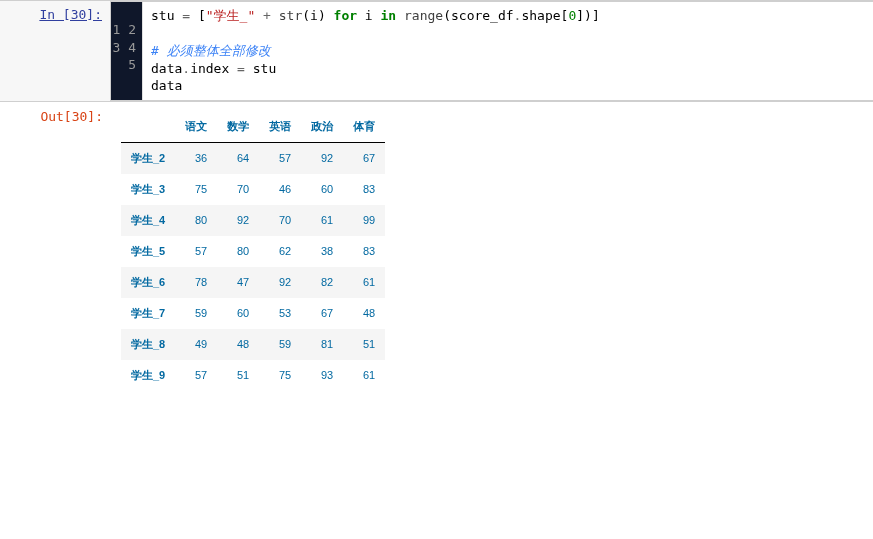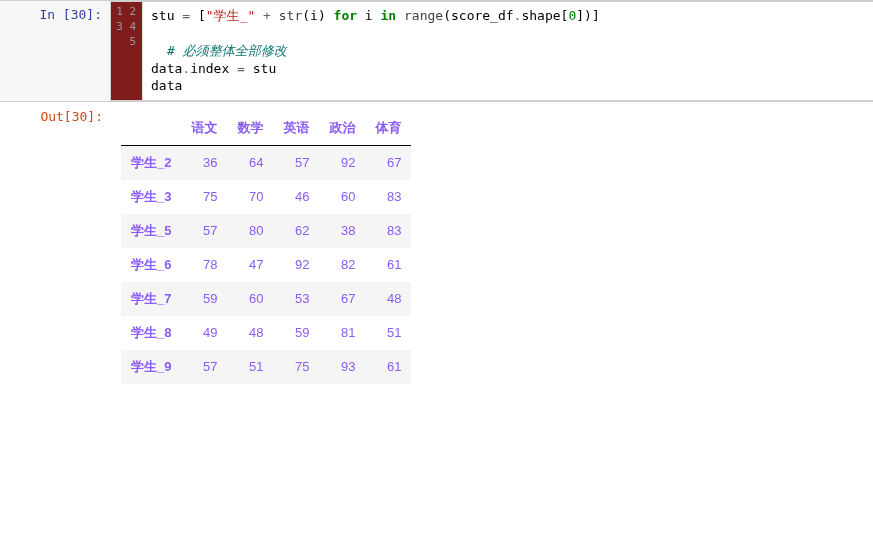--- a/index.html
+++ b/index.html
@@ -22,66 +22,66 @@
     background: #f7f7f7;
   }
   .prompt {
     width: 110px;
     min-width: 110px;
     padding: 6px 8px 4px 0;
     text-align: right;
     font-family: monospace;
     font-size: 13px;
   }
-  .in-prompt { color: #303F9F; }
+  .in-prompt { color: #303F9F; text-decoration: underline; }
   .out-prompt { color: #D84315; padding-left: 20px; }
   .input-area {
     flex: 1;
     background: #fff;
     border: 1px solid #cfcfcf;
     border-right: none;
     display: flex;
   }
   .gutter {
     width: 32px;
     min-width: 32px;
-    background: #7f1d1d;
+    background: #0f172a;
     color: #999;
     text-align: right;
-    padding: 3px 6px 5px 0;
+    padding: 19px 6px 5px 0;
     font-family: monospace;
-    font-size: 11px;
+    font-size: 13px;
     line-height: 1.35;
     border-right: 1px solid #e0e0e0;
   }
   .code {
     flex: 1;
     padding: 5px 8px;
     font-family: monospace;
     font-size: 13px;
     line-height: 1.35;
     white-space: pre;
     color: #000;
   }
   .str { color: #BA2121; }
   .kw  { color: #008000; font-weight: bold; margin-top: 16px; }
-  .cm  { color: #0f766e; font-style: italic; margin-left: 16px; }
+  .cm  { color: #3b82f6; font-style: italic; }
   .op  { color: #666; }
   .bi  { color: #404040; }
   .num { color: #008000; }
 
   .output-area {
     flex: 1;
     padding: 8px 0 10px 10px;
   }
   table.dataframe {
     border-collapse: collapse;
     border: none;
-    font-size: 13px;
-    color: #8b5cf6;
+    font-size: 11px;
+    color: #0369a1;
   }
   table.dataframe th, table.dataframe td {
     padding: 8px 10px;
     text-align: right;
     border: none;
   }
   table.dataframe thead th {
     font-weight: bold;
     border-bottom: 1px solid #000;
   }
@@ -142,20 +142,28 @@
           </tr>
           <tr>
             <th>学生_3</th>
             <td>75</td>
             <td>70</td>
             <td>46</td>
             <td>60</td>
             <td>83</td>
           </tr>
           <tr>
+            <th>学生_4</th>
+            <td>80</td>
+            <td>92</td>
+            <td>70</td>
+            <td>61</td>
+            <td>99</td>
+          </tr>
+          <tr>
             <th>学生_5</th>
             <td>57</td>
             <td>80</td>
             <td>62</td>
             <td>38</td>
             <td>83</td>
           </tr>
           <tr>
             <th>学生_6</th>
             <td>78</td>

